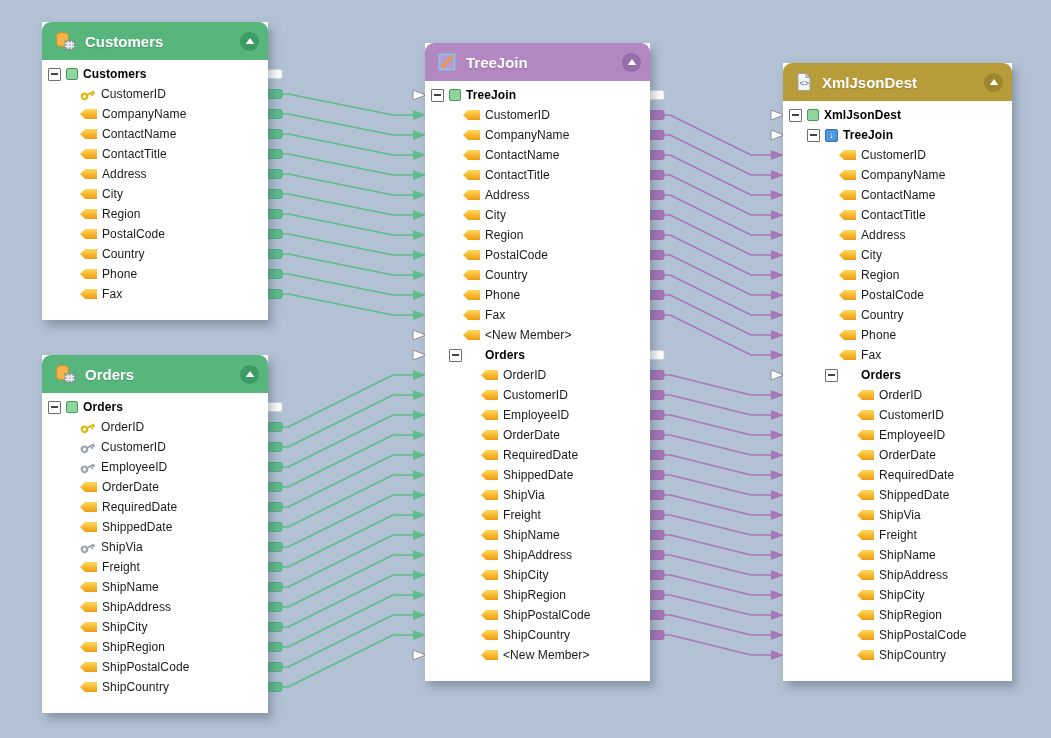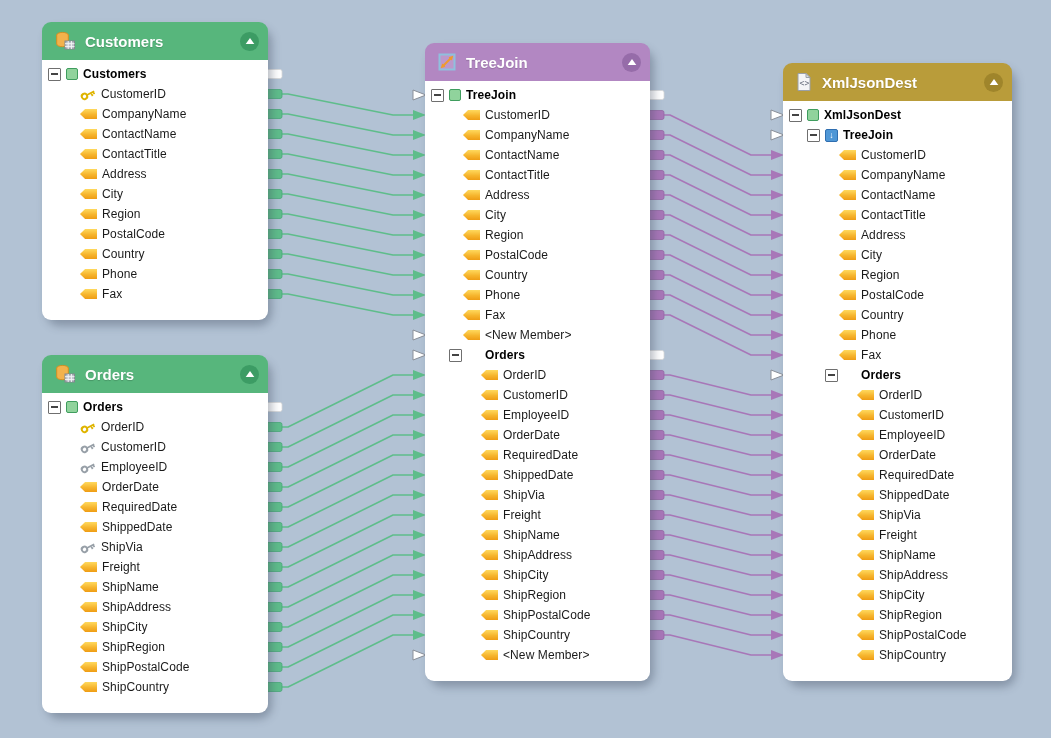--- a/index.html
+++ b/index.html
@@ -6,21 +6,21 @@
   body{font-family:"Liberation Sans","DejaVu Sans",sans-serif;}
   #canvas{
     position:relative;
     width:1051px;height:738px;
     overflow:hidden;
   }
   #links{position:absolute;left:0;top:0;z-index:1;}
   .node{
     position:absolute;
     z-index:2;
-    border-radius:14px;
+    border-radius:0;
     background:#ffffff;
     box-shadow:4px 6px 9px rgba(55,65,85,0.35);
   }
   .node-header{
     height:38px;
     border-radius:9px 9px 0 0;
     display:flex;align-items:center;
     padding:0 9px 0 12px;
     box-sizing:border-box;
   }

